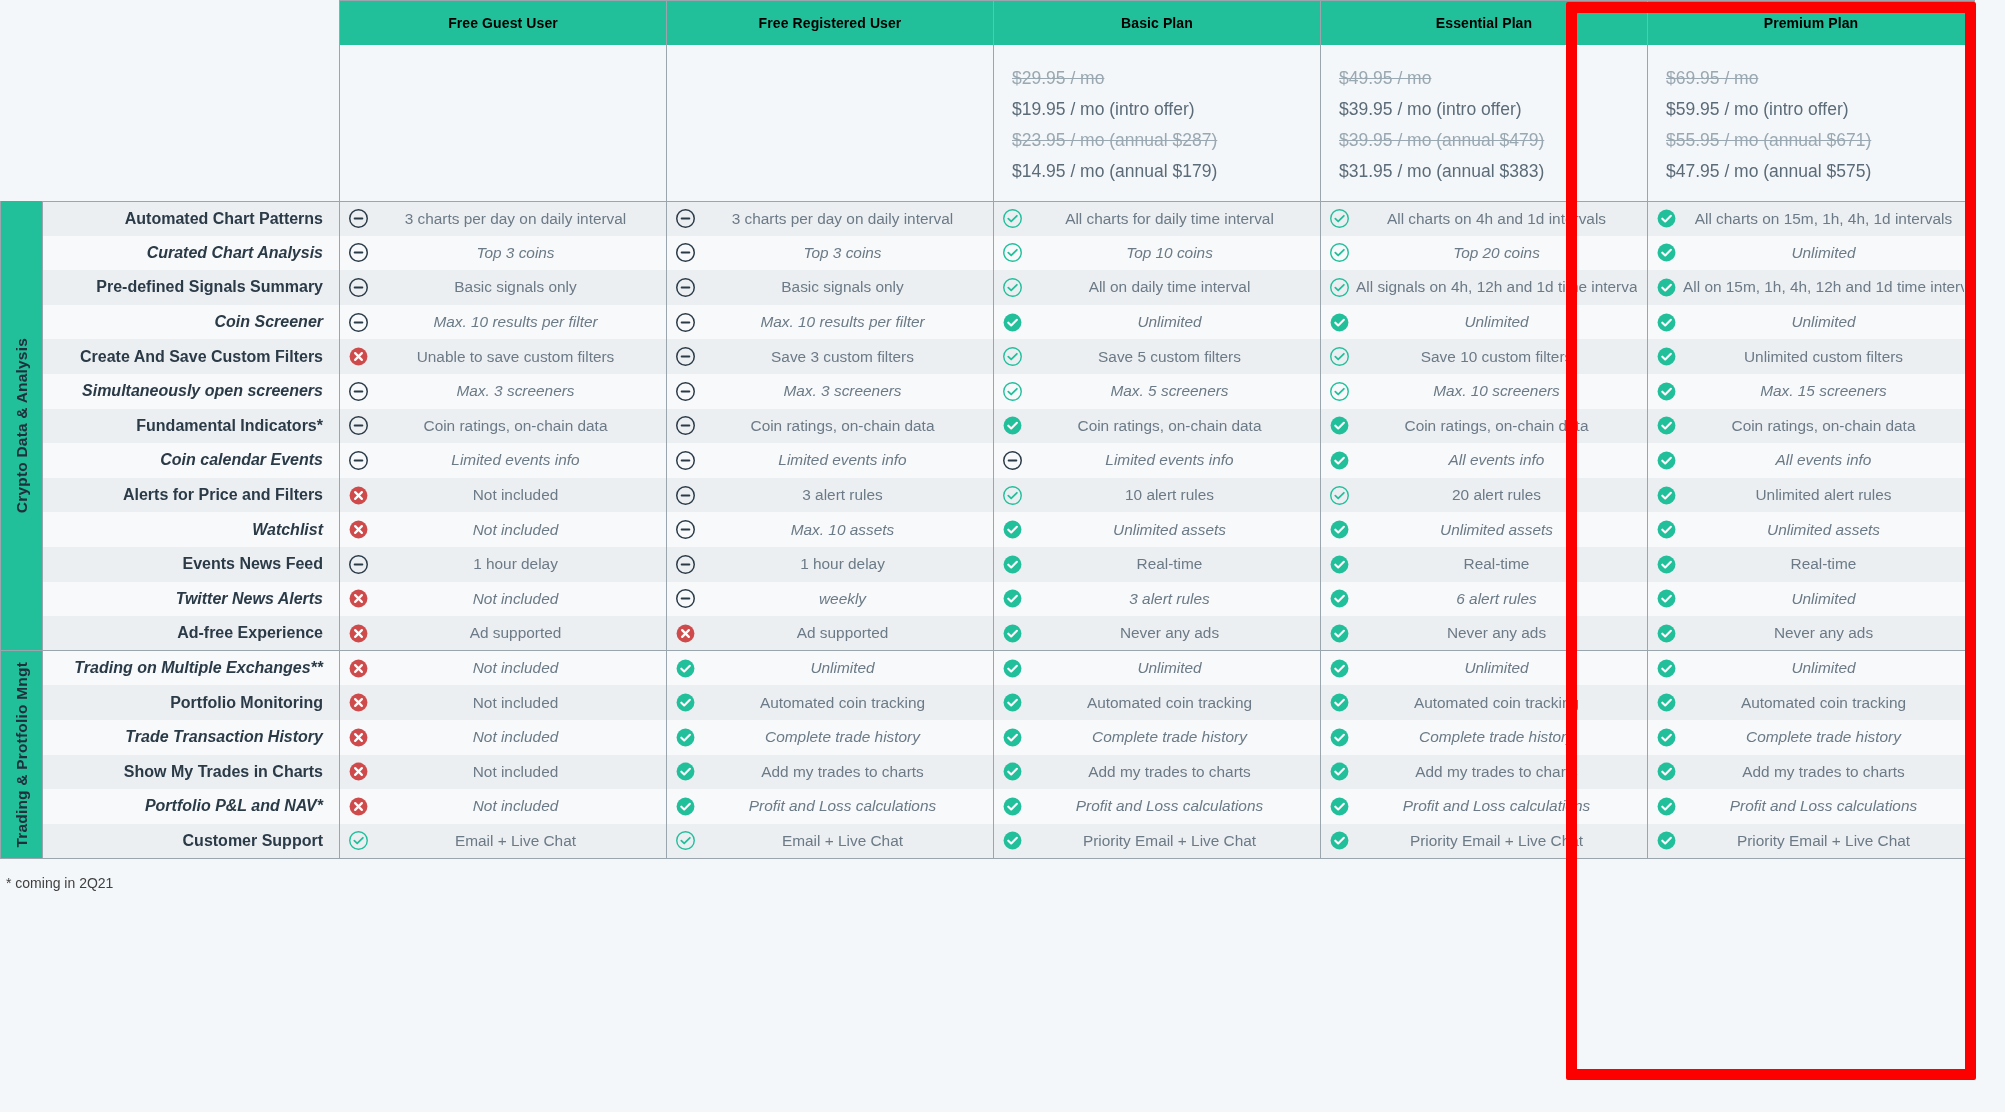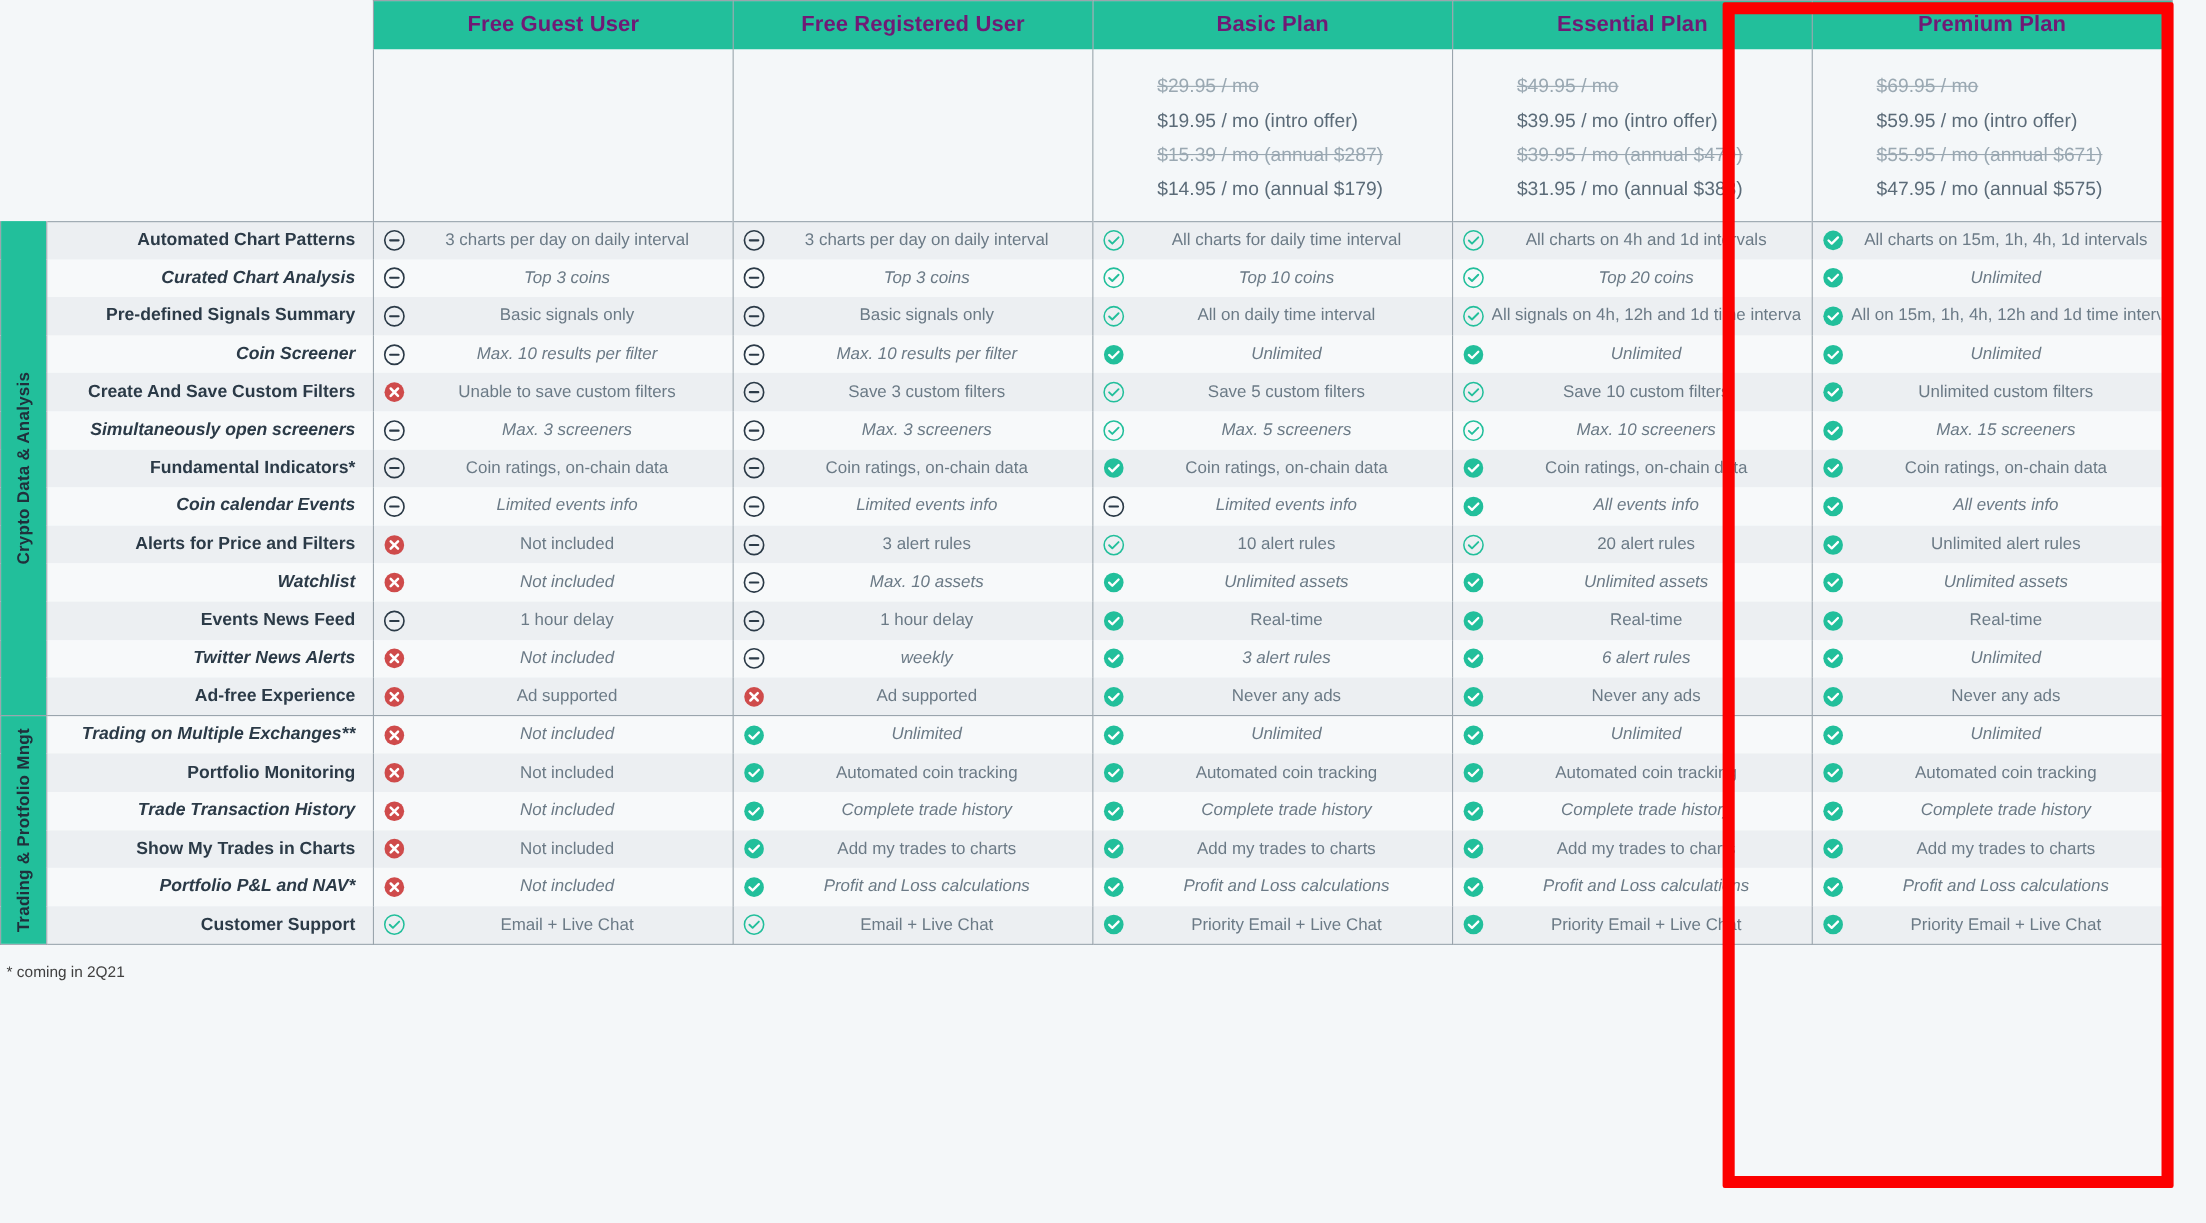--- a/index.html
+++ b/index.html
@@ -21,22 +21,22 @@
 
   
   col.c-sec   { width: 42px; }
   col.c-feat  { width: 297px; }
   col.c-plan  { width: 327px; }
 
   
   tr.header-row td { padding: 0; border: none; background: transparent; }
   th.plan-head {
     background: #22bf9b;
-    color: #701a75;
-    font-size: 20px;
+    color: #000000;
+    font-size: 14px;
     font-weight: bold;
     letter-spacing: .1px;
     text-align: center;
     height: 44px;
     padding: 0 6px;
     border-right: 1px solid #9aa5ad;
     border-top: 1px solid #9aa5ad;
   }
   th.plan-head.first { border-left: 1px solid #9aa5ad; }
 
@@ -48,21 +48,20 @@
     border-right: 1px solid #9aa5ad;
     height: 130px;
   }
   td.price-cell.first { border-left: 1px solid #9aa5ad; }
   td.price-cell.empty { background: #f4f7f9; }
   .price-line {
     font-size: 17.5px;
     color: #5b6b78;
     line-height: 31px;
     white-space: nowrap;
-    margin-left: 40px;
   }
   .price-line.struck {
     text-decoration: line-through;
     color: #9aa8b2;
   }
 
   
   td.section-label {
     background: #22bf9b;
     border: 1px solid #9aa5ad;
@@ -178,21 +177,21 @@
     </thead>
     <tbody id="price-body">
         <tr>
           <td class="price-cell empty" style="border:none;background:transparent"></td>
           <td class="price-cell empty" style="border:none;background:transparent"></td>
           <td class="price-cell first"></td>
           <td class="price-cell"></td>
           <td class="price-cell">
             <div class="price-line struck">$29.95 / mo</div>
             <div class="price-line">$19.95 / mo (intro offer)</div>
-            <div class="price-line struck">$15.39 / mo (annual $287)</div>
+            <div class="price-line struck">$23.95 / mo (annual $287)</div>
             <div class="price-line">$14.95 / mo (annual $179)</div>
           </td>
           <td class="price-cell">
             <div class="price-line struck">$49.95 / mo</div>
             <div class="price-line">$39.95 / mo (intro offer)</div>
             <div class="price-line struck">$39.95 / mo (annual $479)</div>
             <div class="price-line">$31.95 / mo (annual $383)</div>
           </td>
           <td class="price-cell">
             <div class="price-line struck">$69.95 / mo</div>

